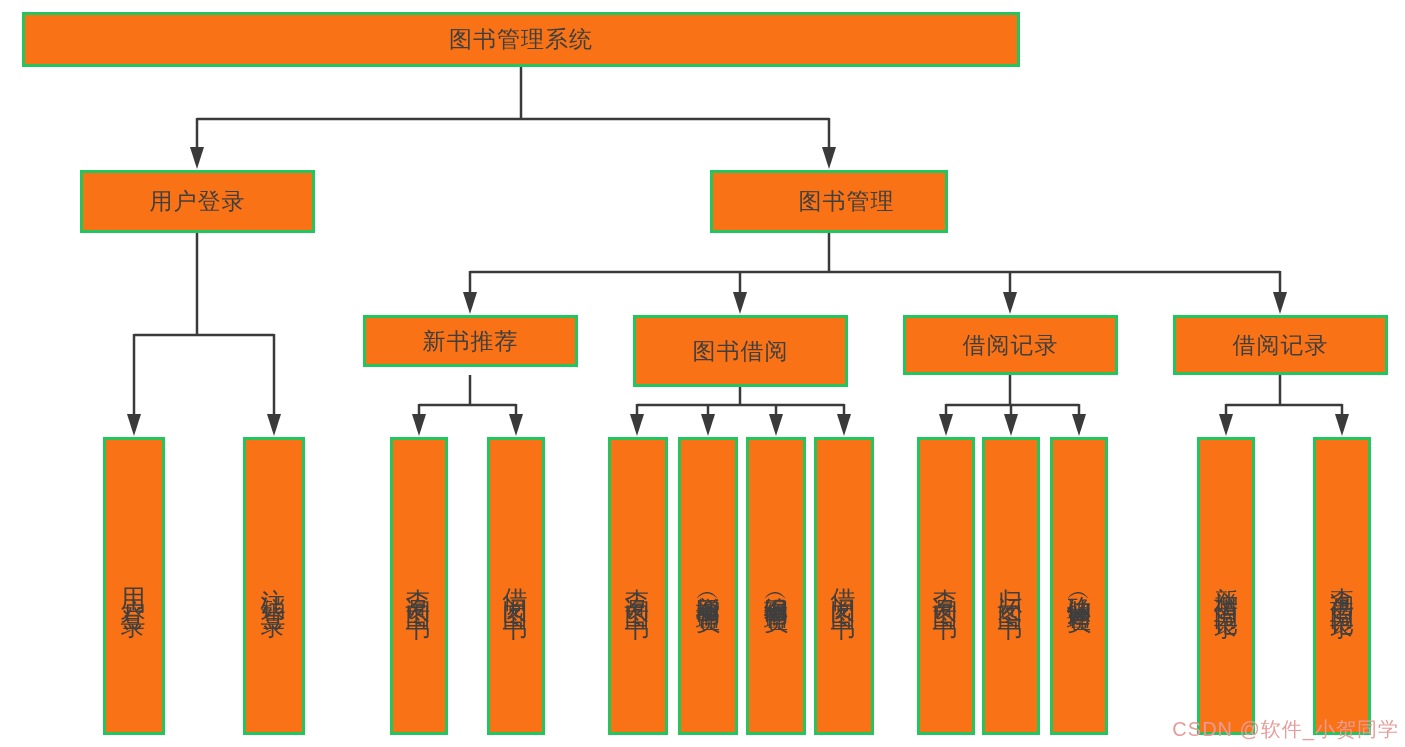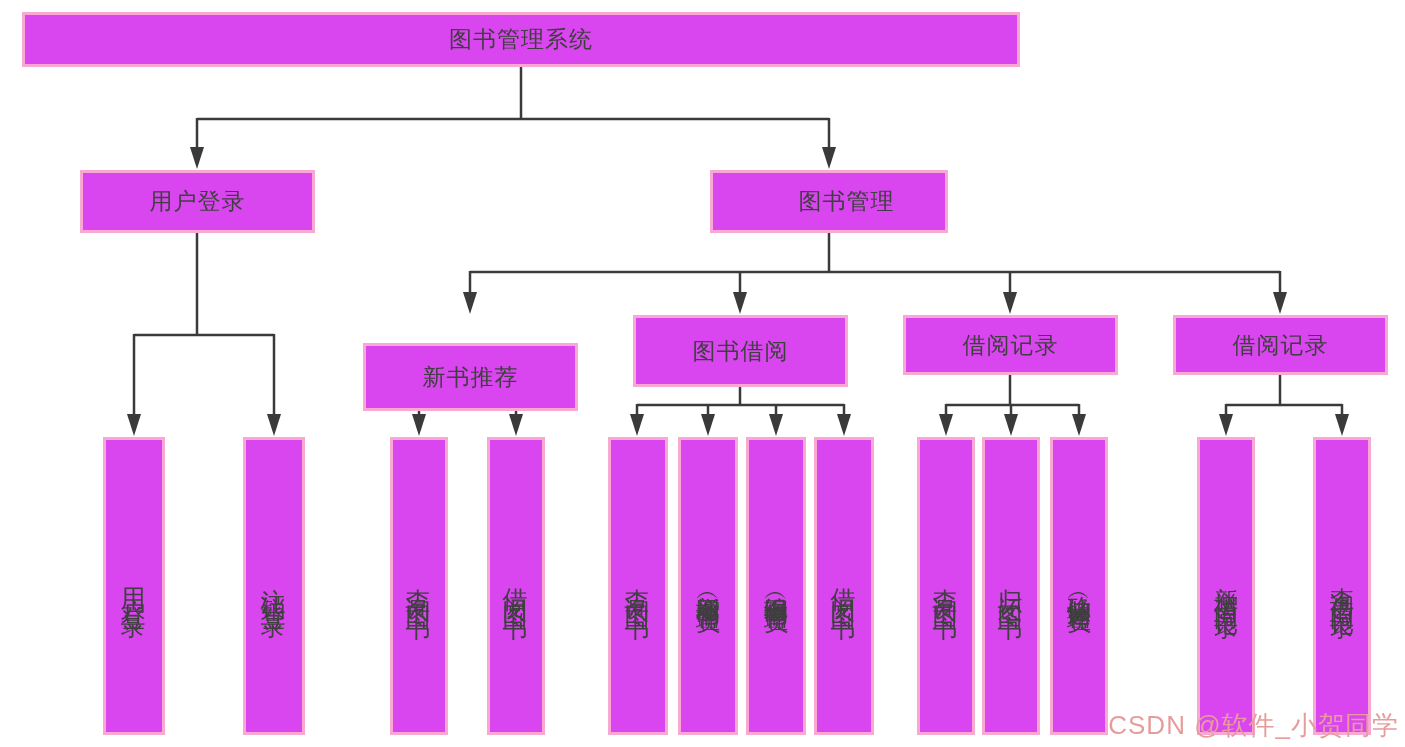--- a/index.html
+++ b/index.html
@@ -12,22 +12,22 @@
     overflow: hidden;
   }
   svg.connectors {
     position: absolute;
     left: 0; top: 0;
     width: 1405px; height: 747px;
   }
   .node {
     position: absolute;
     box-sizing: border-box;
-    border: 3px solid #f9a8d4;
-    background: #d946ef;
+    border: 3px solid #22c55e;
+    background: #f97316;
     color: #3f3f3f;
     display: flex;
     align-items: center;
     justify-content: center;
     text-align: center;
   }
   .h-node {
     font-size: 23px;
     letter-spacing: 1px;
   }
@@ -37,21 +37,21 @@
     letter-spacing: 9px;
   }
   .v-node.tight {
     font-size: 24px;
     letter-spacing: 2px;
   }
   .watermark {
     position: absolute;
     right: 6px;
     bottom: 4px;
-    font-size: 26px;
+    font-size: 20px;
     color: #e79c9c;
     letter-spacing: 1px;
     white-space: nowrap;
   }
 </style>
 </head>
 <body>
 
 <div class="canvas">
 
@@ -119,21 +119,21 @@
       <polygon points="1219,414 1233,414 1226,436"></polygon>
       <polygon points="1335,414 1349,414 1342,436"></polygon>
     </g>
   </svg>
 
   <div class="node h-node" style="left:22px; top:12px; width:998px; height:55px;">图书管理系统</div>
 
   <div class="node h-node" style="left:80px; top:170px; width:235px; height:63px;">用户登录</div>
   <div class="node h-node" style="left:710px; top:170px; width:238px; height:63px;padding-left:35px;">图书管理</div>
 
-  <div class="node h-node" style="left:363px; top:315px; width:215px; height:68px;margin-top:28px;">新书推荐</div>
+  <div class="node h-node" style="left:363px; top:315px; width:215px; height:52px;">新书推荐</div>
   <div class="node h-node" style="left:633px; top:315px; width:215px; height:72px;">图书借阅</div>
   <div class="node h-node" style="left:903px; top:315px; width:215px; height:60px;">借阅记录</div>
   <div class="node h-node" style="left:1173px; top:315px; width:215px; height:60px;">借阅记录</div>
 
   <div class="node v-node" style="left:103px; top:437px; width:62px; height:298px;">用户登录</div>
   <div class="node v-node" style="left:243px; top:437px; width:62px; height:298px;">注销登录</div>
 
   <div class="node v-node" style="left:390px; top:437px; width:58px; height:298px;">查询图书</div>
   <div class="node v-node" style="left:487px; top:437px; width:58px; height:298px;">借阅图书</div>
 

